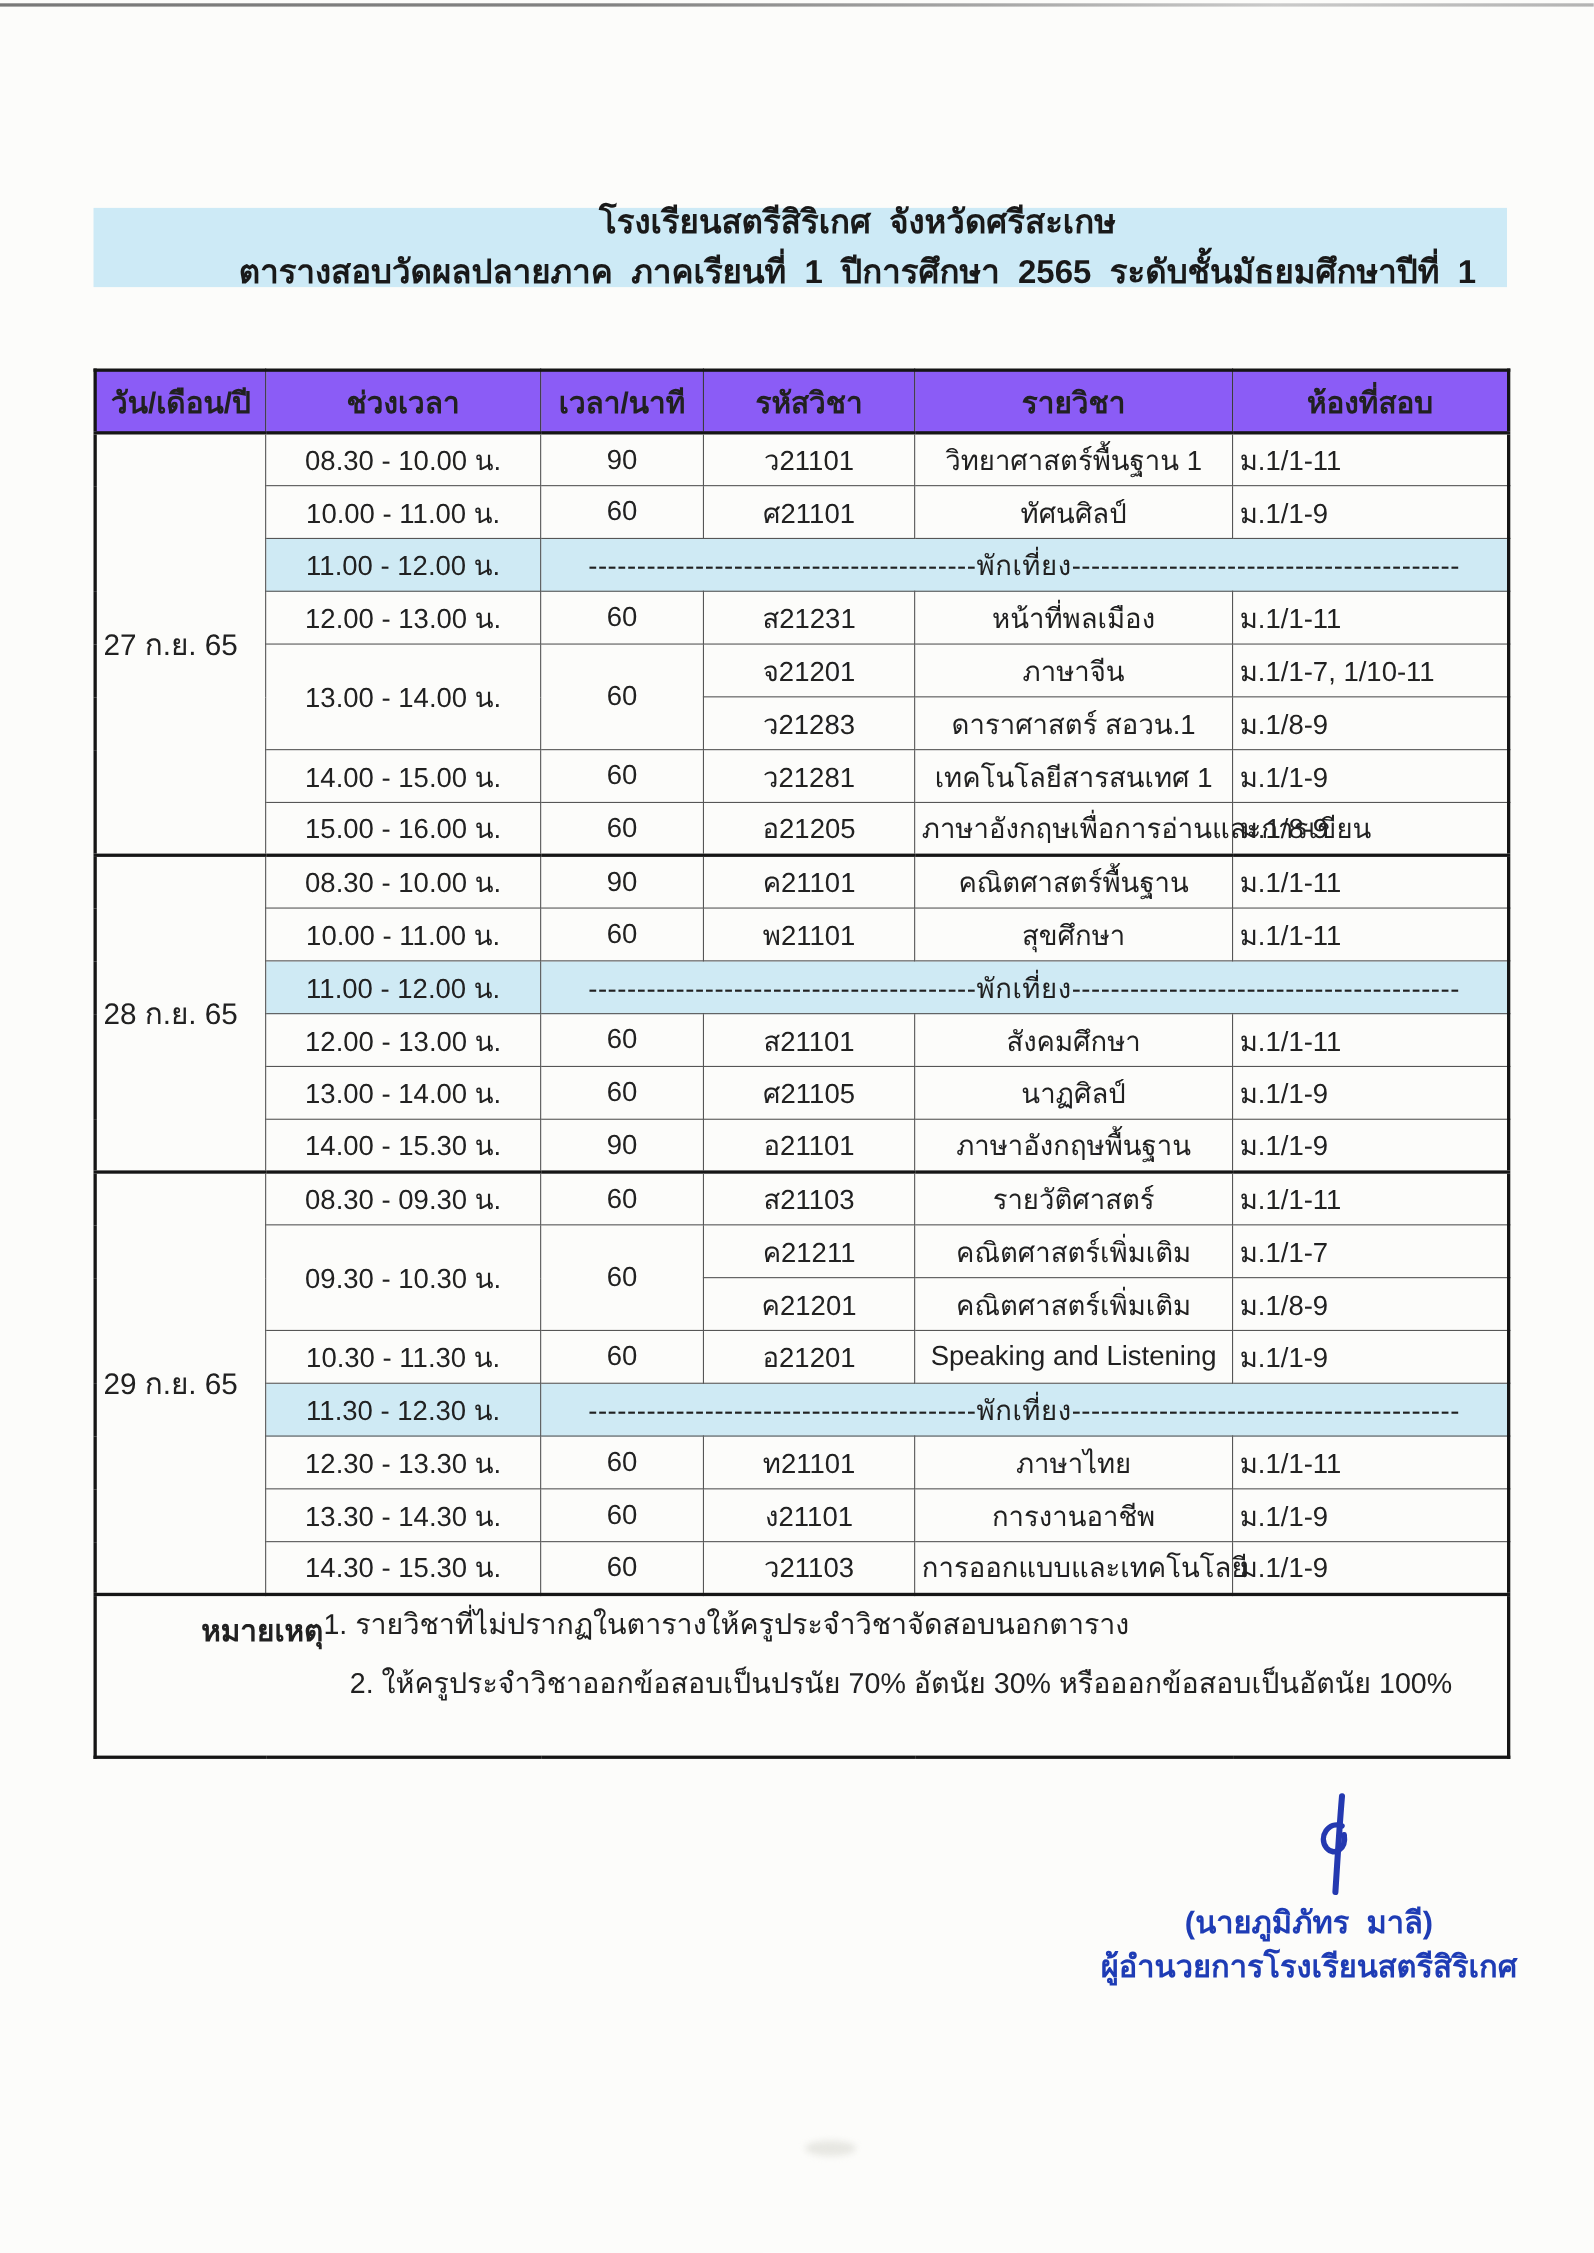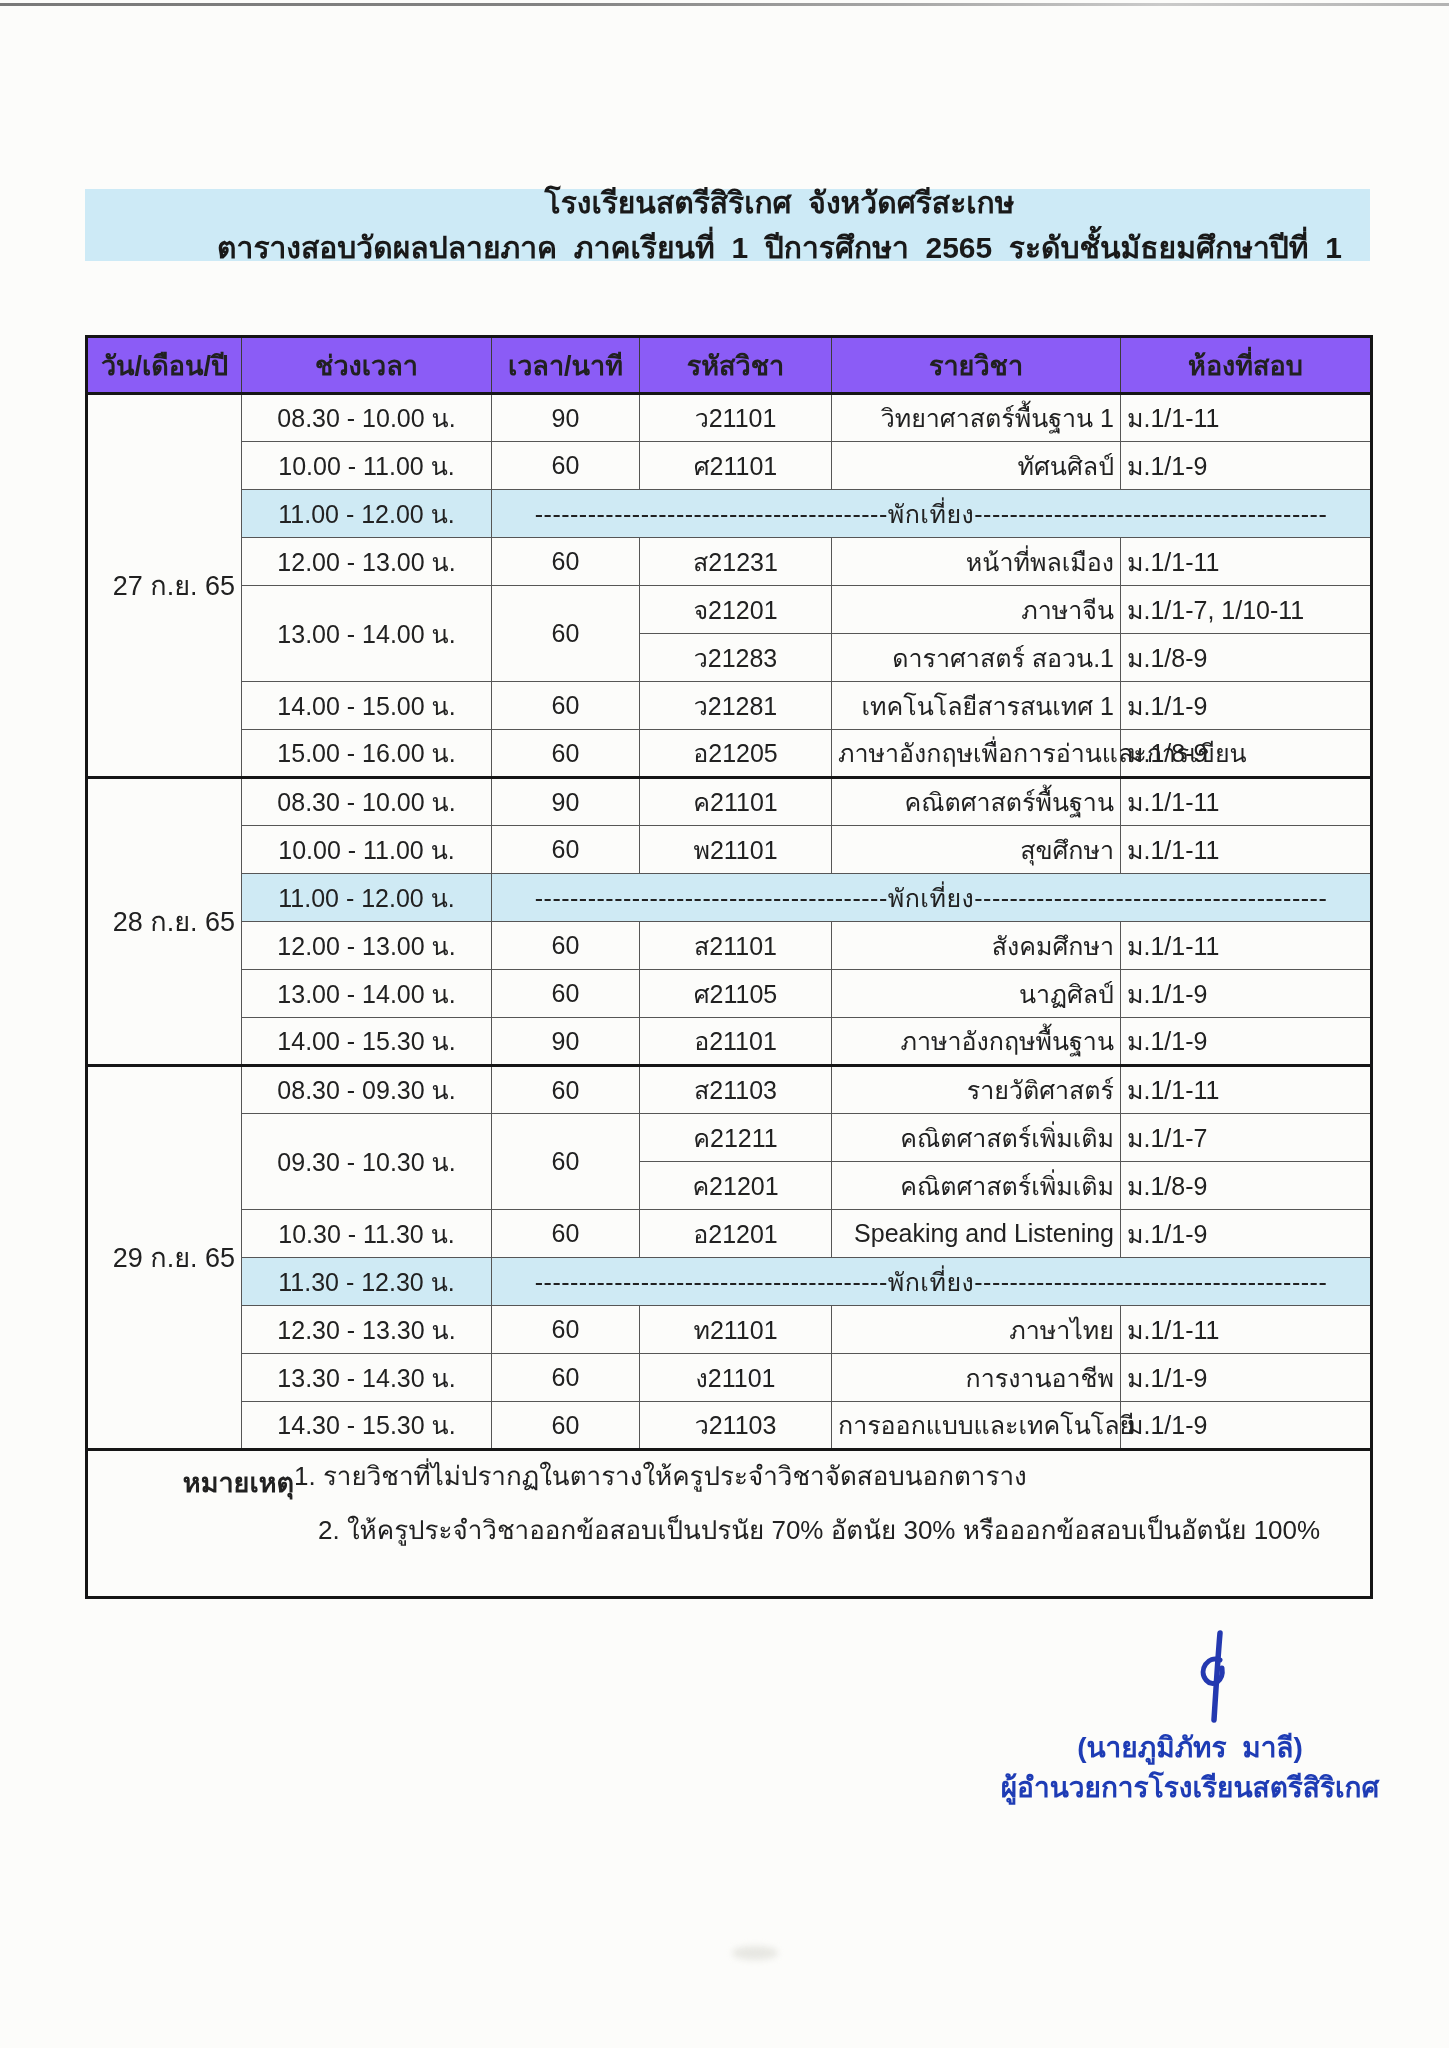--- a/index.html
+++ b/index.html
@@ -39,25 +39,25 @@
     background:#8b5cf6;font-weight:700;font-size:27px;
     height:52px;border:1px solid #3c3c3c;border-bottom:2px solid #1b1b1b;
     white-space:nowrap;overflow:visible;
   }
   table.exam td{
     height:48px;border:1px solid #565656;
     padding:0 6px;white-space:nowrap;overflow:visible;
     vertical-align:middle;box-sizing:border-box;
   }
   tr.section-start td{border-top:3px solid #161616;}
-  td.date-cell{text-align:right;font-size:27px;background:#fcfcfa;}
+  td.date-cell{text-align:left;font-size:27px;background:#fcfcfa;}
   td.time-cell{text-align:center;}
   td.min-cell{text-align:center;}
   td.code-cell{text-align:center;}
-  td.subject-cell{text-align:right;padding-left:8px;}
+  td.subject-cell{text-align:center;padding-left:8px;}
   td.room-cell{text-align:left;padding-left:6px;}
   tr.lunch-row td{background:#cfeaf4;}
   td.lunch-cell{text-align:center;overflow:hidden;letter-spacing:.5px;}
   tr.notes-row td{
     border-top:3px solid #161616;height:148px;vertical-align:top;
     padding:10px 0 0 0;background:#fcfcfa;white-space:normal;
   }
   .notes-flex{display:flex;align-items:flex-start;}
   .notes-label{width:200px;padding-left:6px;font-size:27px;font-weight:700;flex:none;text-align:right;}
   .notes-items{font-size:26px;line-height:30px;}

